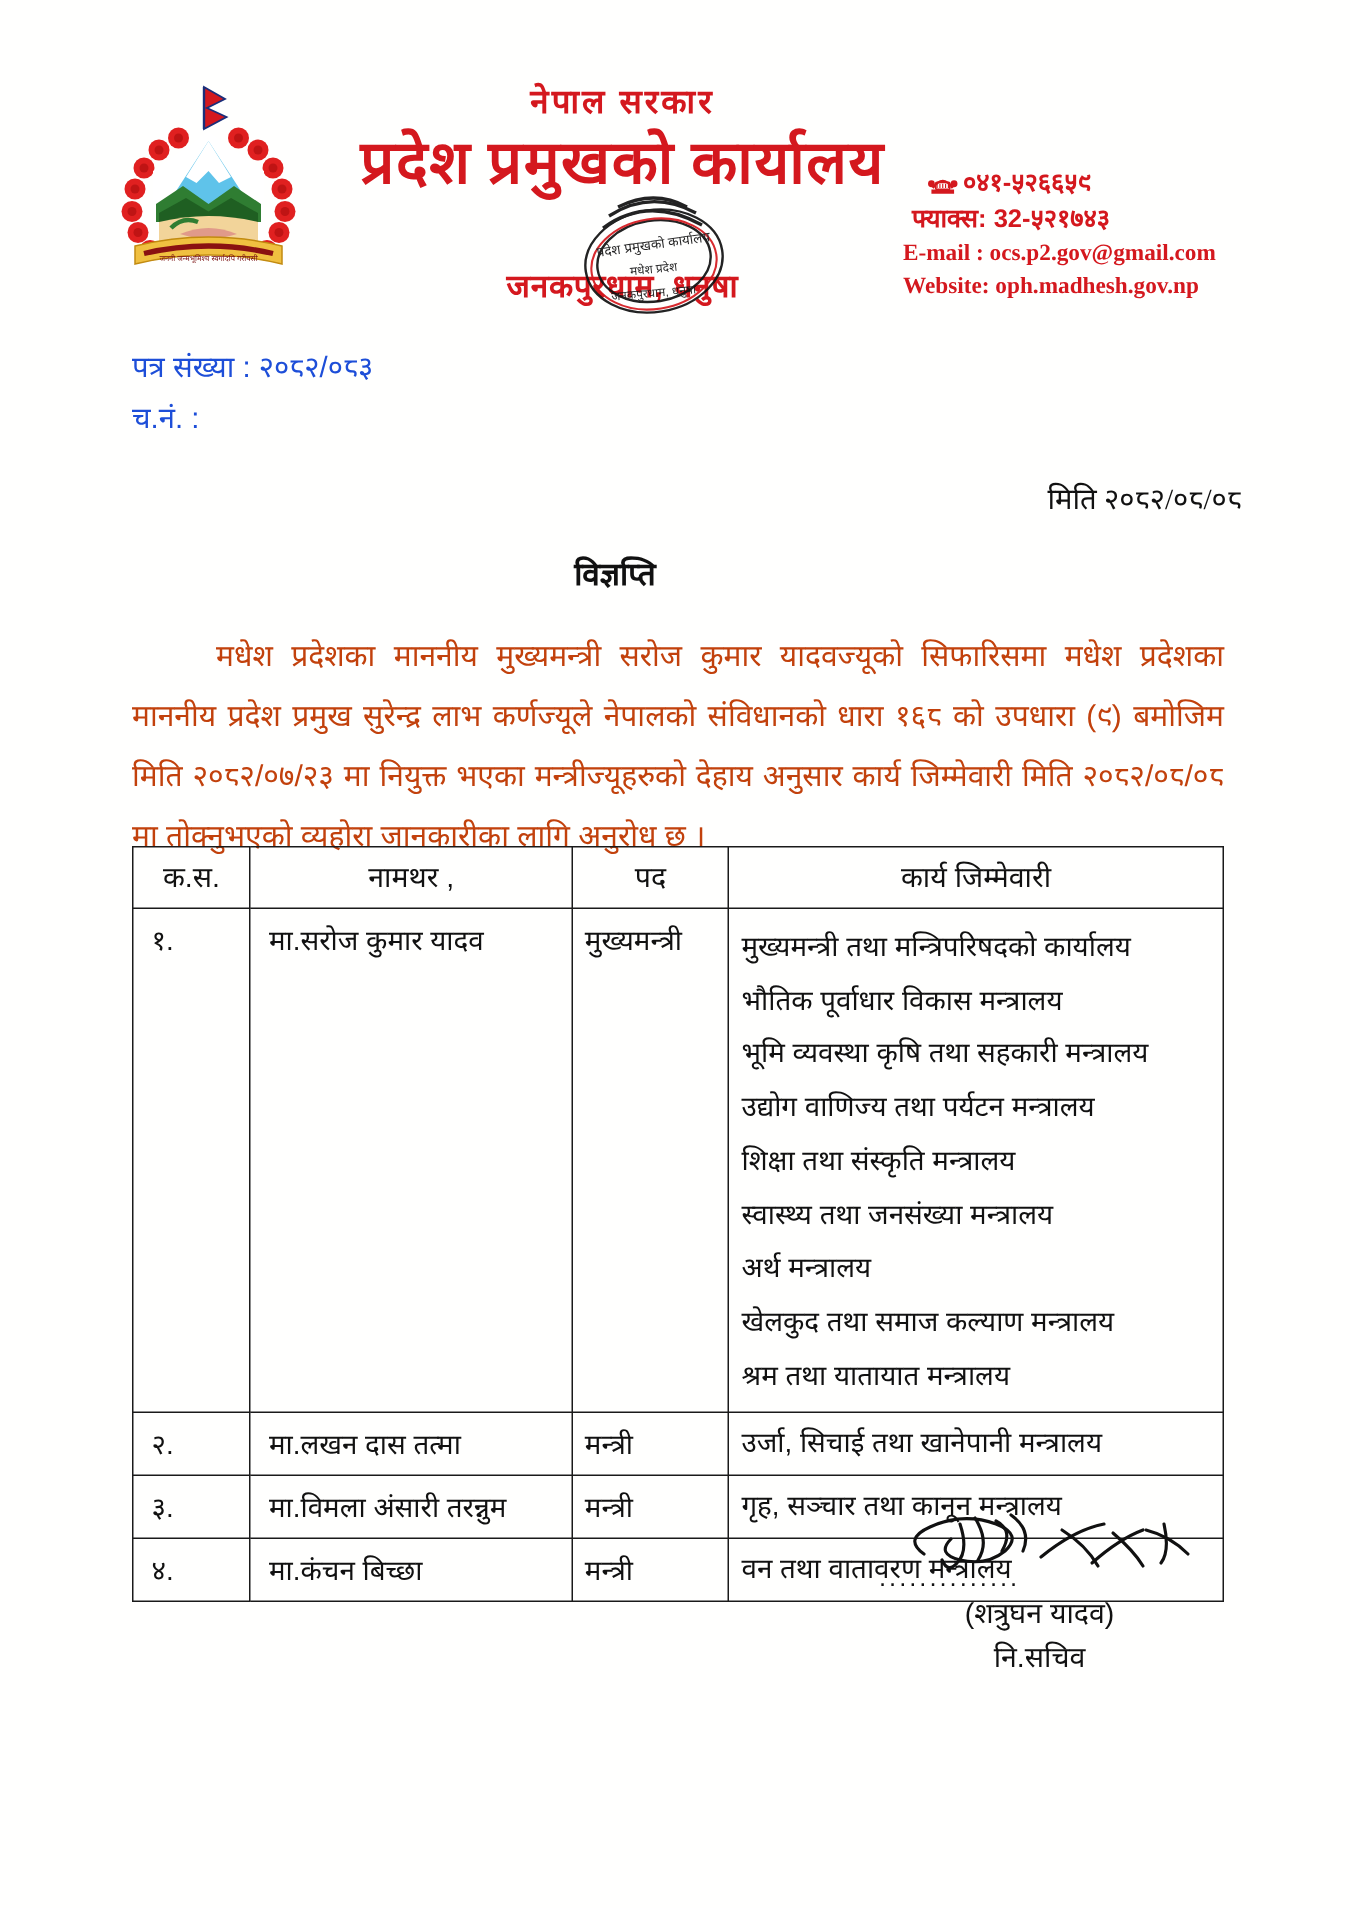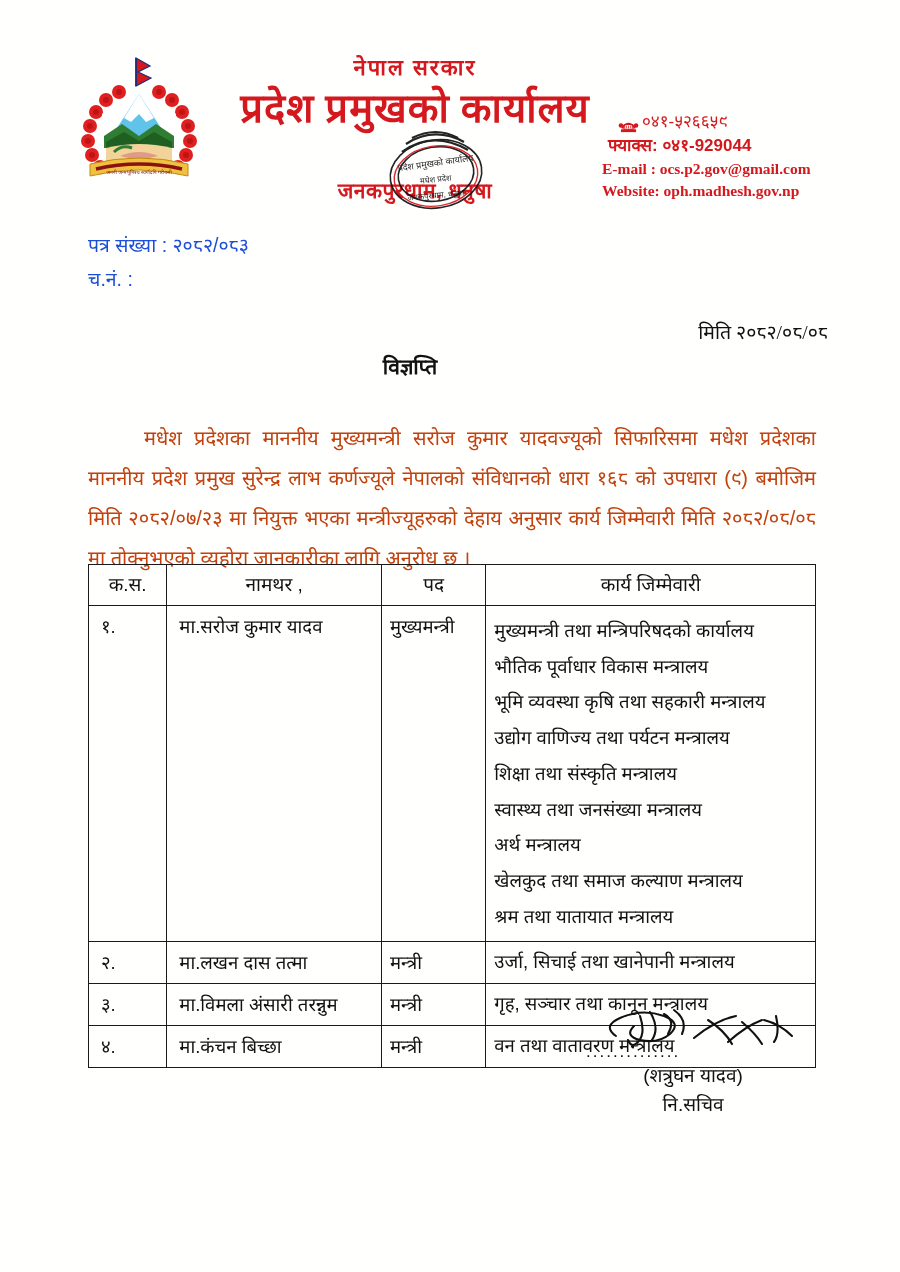--- a/index.html
+++ b/index.html
@@ -94,23 +94,23 @@
     color: #d4181e;
   }
   .contact-row {
     color: #d4181e;
     white-space: nowrap;
     line-height: 1.42;
   }
   .contact-phone {
     font-family: "Liberation Sans", "DejaVu Sans", sans-serif;
     font-size: 17px;
-    font-weight: 400;
+    font-weight: 700;
     display: flex;
-    align-items: flex-end;
+    align-items: center;
     gap: 3px;
     padding-left: 16px;
   }
   .contact-fax {
     font-family: "Liberation Sans", "DejaVu Sans", sans-serif;
     font-size: 17px;
     font-weight: 700;
     padding-left: 6px;
   }
   .contact-mail, .contact-web {
@@ -136,21 +136,21 @@
     top: 318px;
     font-family: Liberation Serif, serif;
     font-size: 19.5px;
     color: #111;
   }
 
   .doc-title {
     position: absolute;
     left: 0;
     right: 0;
-    top: 352px;
+    top: 368px;
     text-align: center;
     font-family: "Liberation Sans", "DejaVu Sans", sans-serif;
     font-size: 21px;
     font-weight: 700;
     color: #111;
     padding-right: 80px;
   }
 
   
   .body-para {
@@ -322,21 +322,21 @@
             <path d="M3 13 h16 v3 h-16 z" fill="#d4181e"></path>
             <path d="M4 12 q7 -10 14 0" fill="none" stroke="#d4181e" stroke-width="1.6"></path>
             <rect x="6" y="8" width="10" height="5" rx="1" fill="none" stroke="#d4181e" stroke-width="1.2"></rect>
             <path d="M7 9 v3 M9 9 v3 M11 9 v3 M13 9 v3 M15 9 v3" stroke="#d4181e" stroke-width="0.8"></path>
             <circle cx="3" cy="9" r="2.4" fill="#d4181e"></circle>
             <circle cx="19" cy="9" r="2.4" fill="#d4181e"></circle>
           </svg>
         </span>
         <span>०४१-५२६६५९</span>
       </div>
-      <div class="contact-row contact-fax">फ्याक्स: ०४१-929044</div>
+      <div class="contact-row contact-fax">फ्याक्स: 32-५२१७४३</div>
       <div class="contact-row contact-mail">
         <span>E-mail :</span>
         <span>ocs.p2.gov@gmail.com</span>
       </div>
       <div class="contact-row contact-web">
         <span>Website:</span>
         <span>oph.madhesh.gov.np</span>
       </div>
     </div>
   </div>

